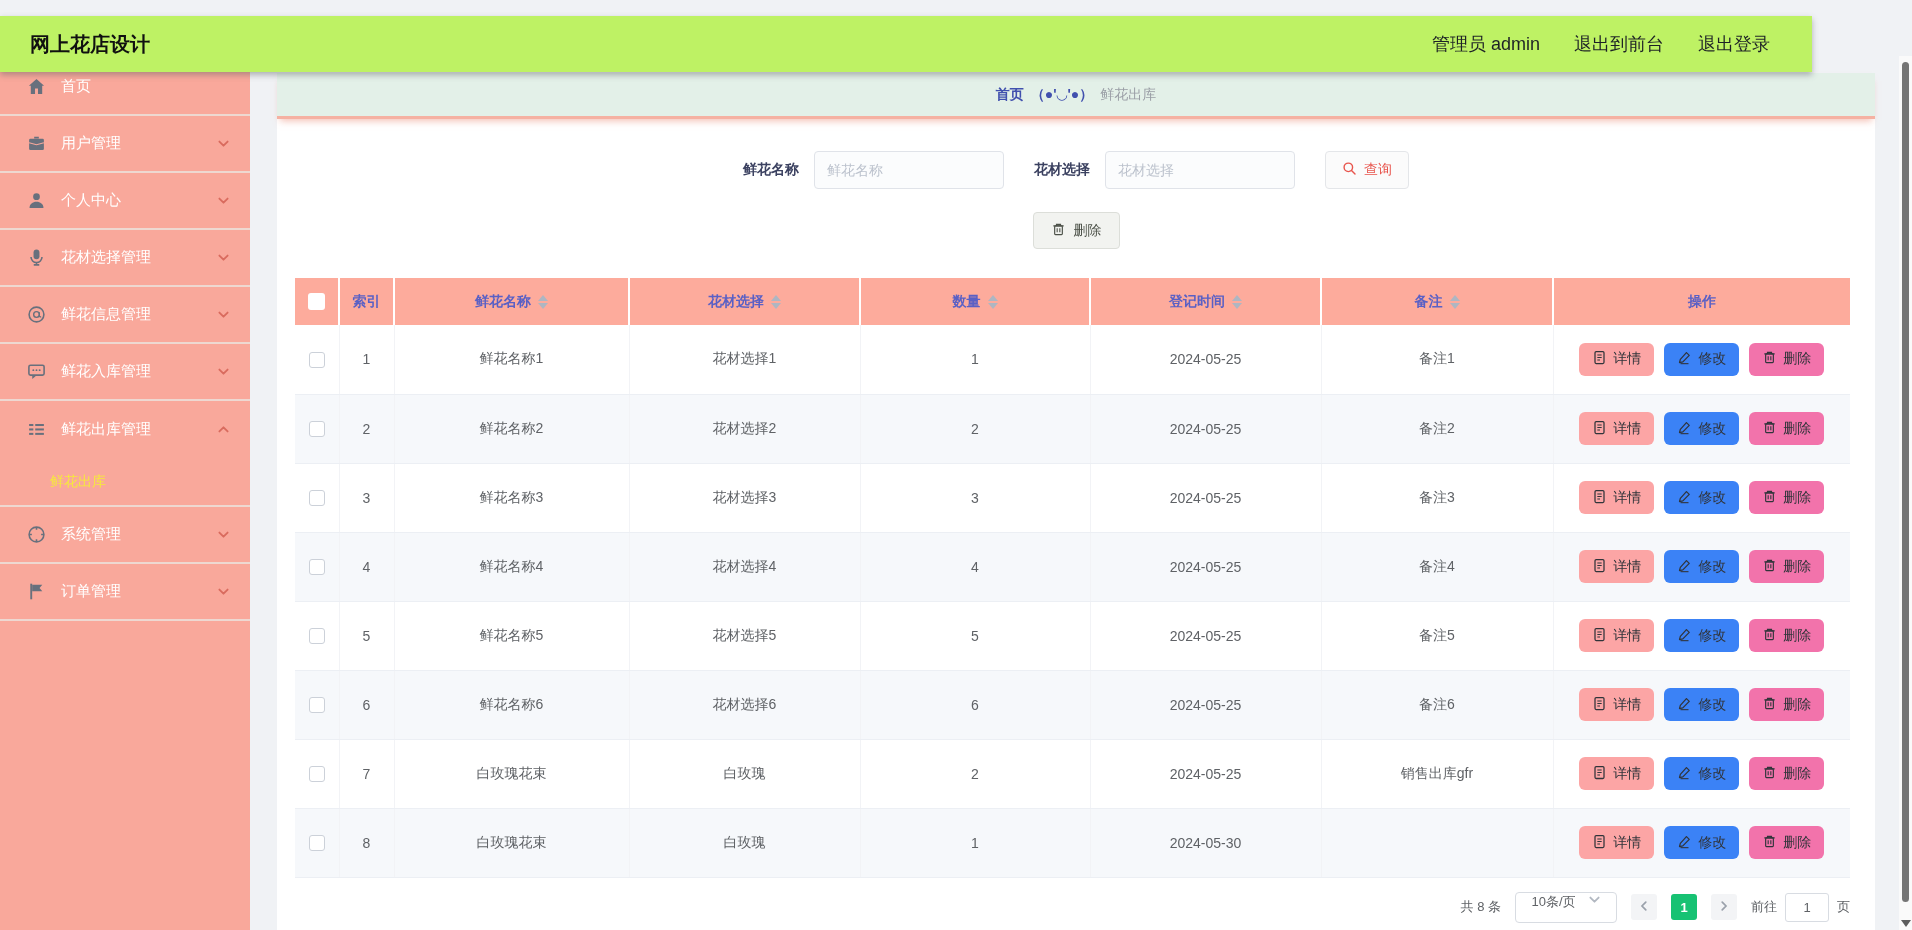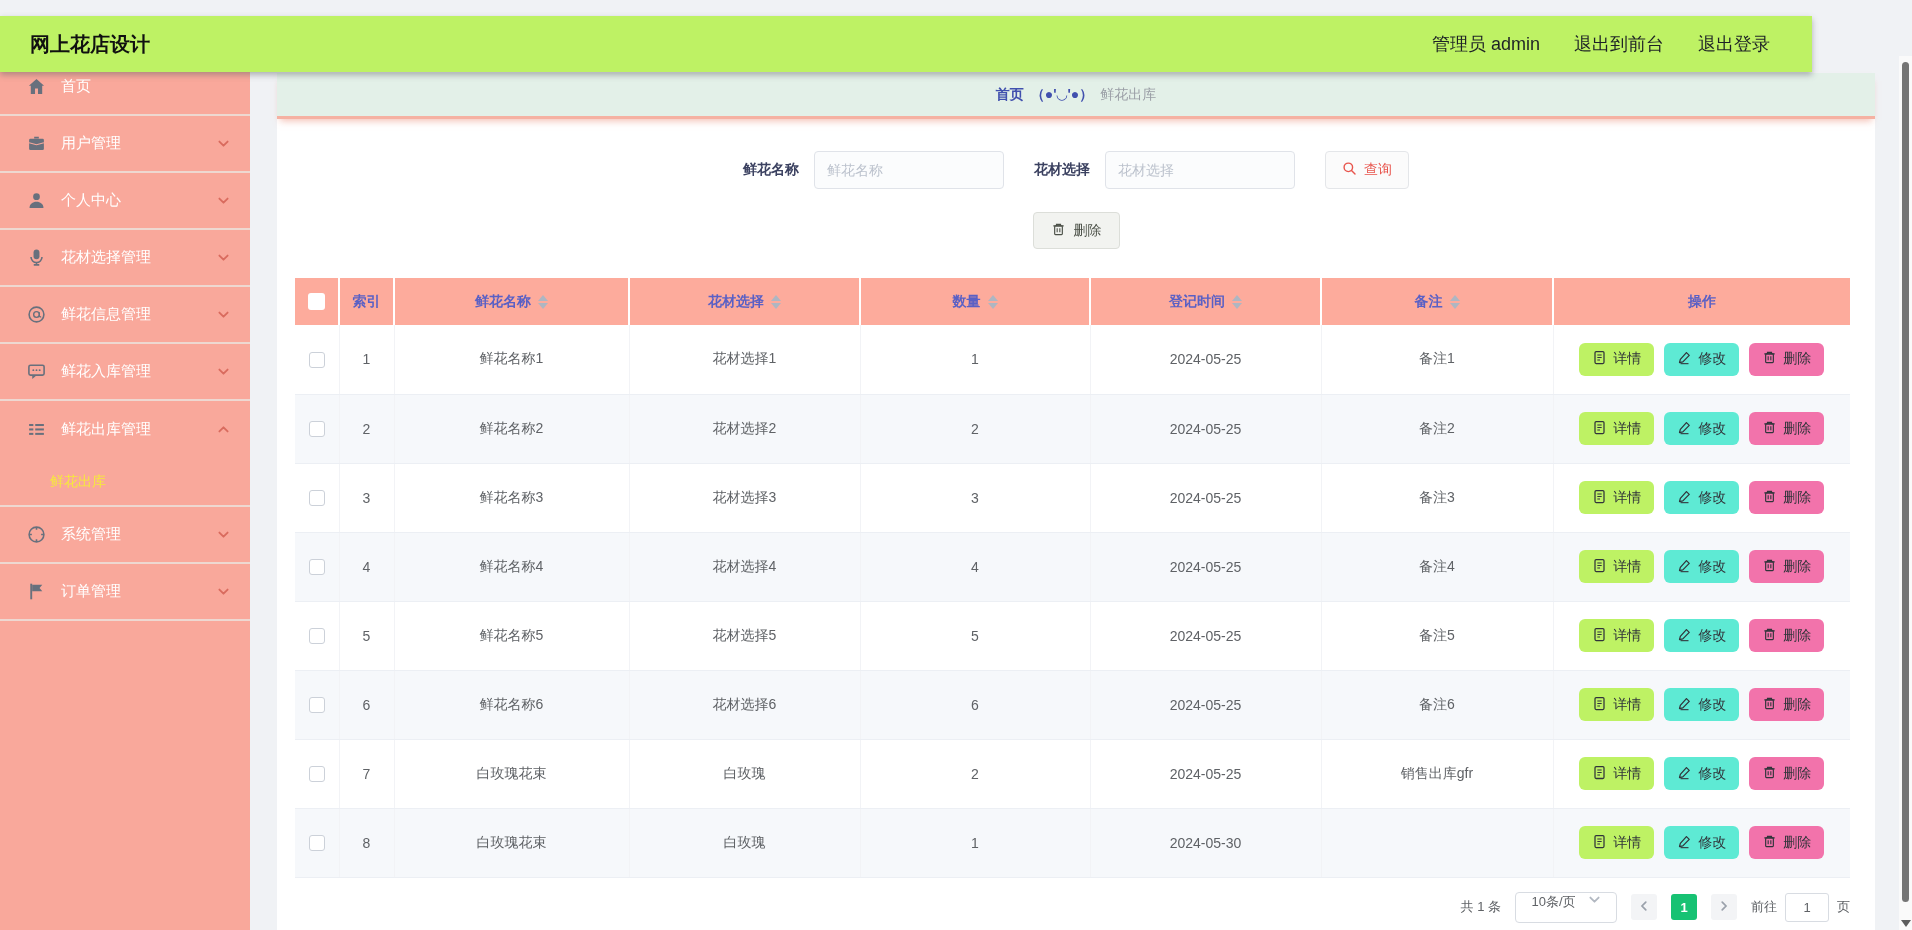--- a/index.html
+++ b/index.html
@@ -98,22 +98,22 @@
   .sort-caret { display:inline-flex; flex-direction:column; margin-left:7px; gap:2px; cursor:pointer; }
   .sort-caret i { display:block; width:0; height:0; border-left:5px solid transparent; border-right:5px solid transparent; }
   .sort-caret .cu { border-bottom:6px solid #aeb6c2; }
   .sort-caret .cd { border-top:6px solid #aeb6c2; }
   .action-btn {
     display:inline-flex; align-items:center; gap:6px; height:33px; padding:0 13px;
     border:none; border-radius:6px; font-size:14px; color:#30343a;
     margin:0 5px; cursor:pointer; font-family:inherit;
   }
   .action-btn svg { width:15px; height:15px; }
-  .btn-detail { background:#bef264;justify-content:center; }
-  .btn-edit   { background:#5eead4; }
+  .btn-detail { background:#fca5a5;justify-content:center; }
+  .btn-edit   { background:#3b82f6; }
   .btn-del    { background:#f273ab; }
   
   .pagination {
     margin:14px 25px 0 0; display:flex; justify-content:flex-end; align-items:center;
     gap:14px; font-size:13px; color:#5f6266;
   }
   .page-select {
     width:102px; height:31px; border:1px solid #d8dce2; border-radius:4px; background:#fff;
     display:inline-flex; justify-content:center; gap:12px; cursor:pointer; color:#5f6266;
   }
@@ -592,21 +592,21 @@
                       <path d="M7.4 7.6v4.6M10.6 7.6v4.6" stroke-width="1.3"></path>
                     </svg></span>
                   <span>删除</span>
                 </button></td>
             </tr>
           </tbody>
       </table>
     </div>
 
     <div class="pagination">
-      <span>共 1 条</span>
+      <span>共 8 条</span>
       <span class="page-select">
         <span>10条/页</span>
         <span class="sel-chev" id="select-chev-slot">
             <svg width="13" height="13" viewBox="0 0 12 12">
               <path d="M2.2 4.2L6 8l3.8-3.8" fill="none" stroke="currentColor" stroke-width="1.7" stroke-linecap="round" stroke-linejoin="round"></path>
             </svg>
           </span>
       </span>
       <button class="page-btn" id="prev-btn">
           <span><svg width="12" height="12" viewBox="0 0 12 12">

